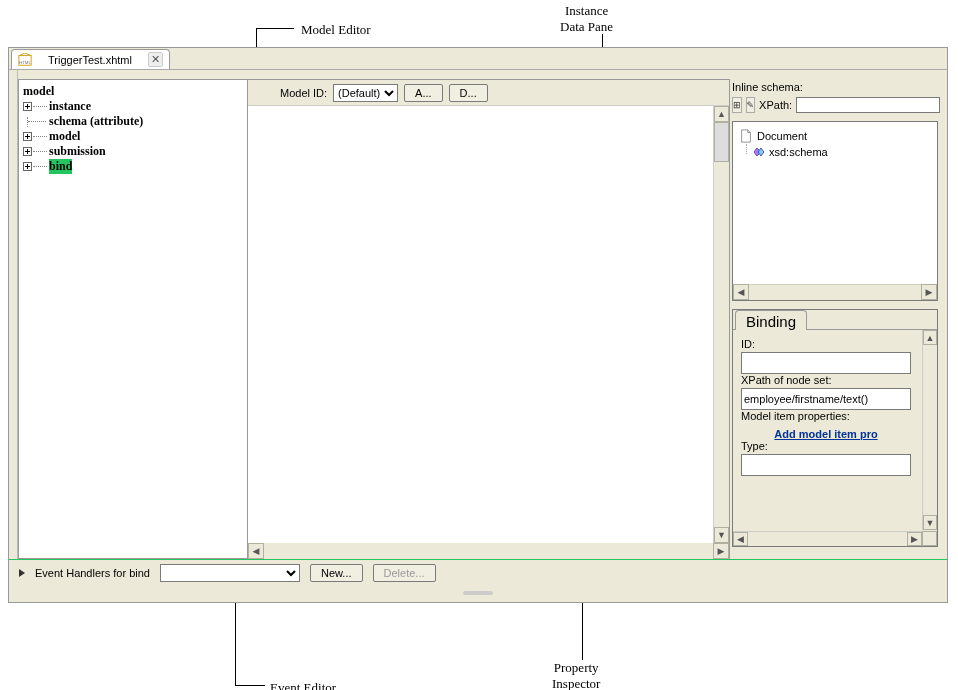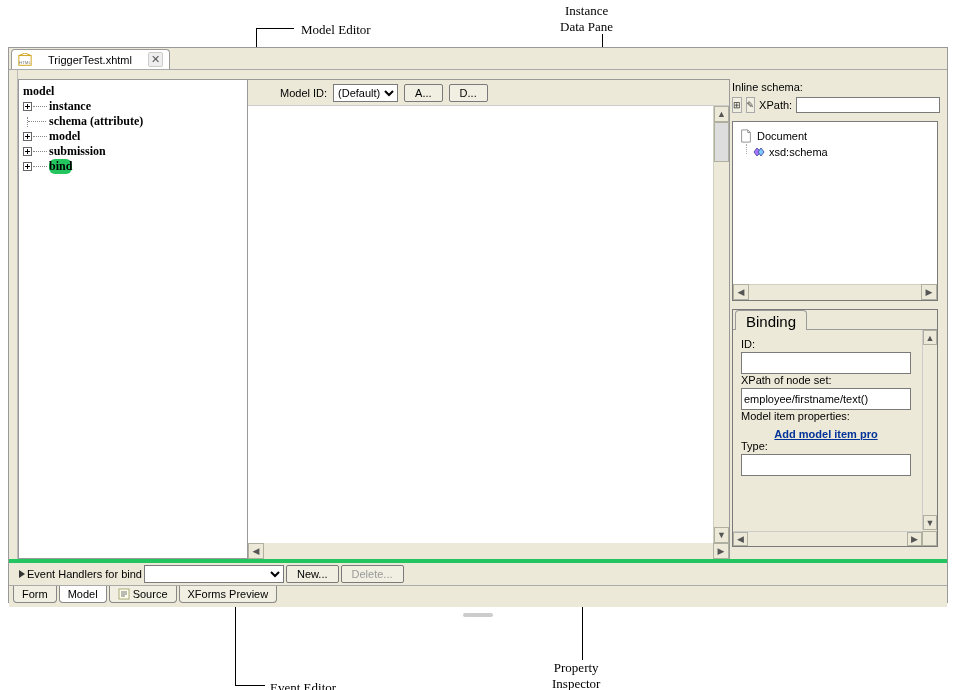--- a/index.html
+++ b/index.html
@@ -27,21 +27,21 @@
 .tree { padding: 4px 2px; font-family: "Times New Roman", serif; font-size: 12px; line-height: 15px; }
 .tree-row { display: flex; align-items: center; height: 15px; }
 .indent0 { padding-left: 2px; }
 .indent1 { padding-left: 2px; }
 .twig { display: inline-flex; align-items: center; width: 26px; justify-content: flex-start; }
 .box-plus { width: 9px; height: 9px; border: 1px solid #666; background: #fff; position: relative; display: inline-block; }
 .box-plus::before { content: ""; position: absolute; left: 1px; right: 1px; top: 3px; height: 1px; background: #000; }
 .box-plus::after { content: ""; position: absolute; top: 1px; bottom: 1px; left: 3px; width: 1px; background: #000; }
 .dotline { display:inline-block; width: 14px; height: 1px; border-top: 1px dotted #888; margin-left: 1px; }
 .treelabel { font-weight: bold; font-family: "Times New Roman", serif; }
-.selected { background: #22c55e; border-radius: 6px; }
+.selected { background: #22c55e; }
 .nochild-branch { width: 26px; display:inline-flex; align-items:center; }
 .nochild-branch .vert { width:1px; height:10px; border-left:1px dotted #888; margin-left:4px; }
 .nochild-branch .hz { width:18px; height:1px; border-top:1px dotted #888; }
 
 .center-pane { flex: 1; background: #ece9d8; margin: 9px 0 0 0; border-top: 1px solid #999; border-right: 1px solid #999; display: flex; flex-direction: column; }
 .toolbar-row { height: 26px; background: #ece9d8; border-bottom: 1px solid #ccc; display: flex; align-items: center; gap: 6px; padding: 0 6px; }
 .tlabel { font-size: 11px; }
 .dropdown { font-size: 11px; height: 18px; border: 1px solid #7a7a7a; background: #fff; }
 .tbtn { font-size: 11px; height: 18px; padding: 0 10px; border: 1px solid #7a7a7a; background: #f1efe2; border-radius: 2px; }
 .tbtn:disabled { color: #999; }
@@ -79,21 +79,21 @@
 .txt-input { width: 100%; height: 22px; border: 1px solid #7a7a7a; background: #fff; font-size: 11px; padding: 0 2px; }
 .addlink { color: #003399; text-decoration: underline; font-weight: bold; font-size: 11px; }
 .binding-vscroll { position:absolute; right:0; top:0; bottom:16px; width:15px; background:#ece9d8; border-left:1px solid #ccc; display:flex; flex-direction:column; }
 .binding-vscroll .arrow { height:15px; border:1px solid #b0b0a0; display:flex;align-items:center;justify-content:center;font-size:9px; color:#555; }
 .binding-vscroll .track { flex:1; }
 .binding-hscroll { position:absolute; bottom:0; left:0; right:15px; height:15px; display:flex; background:#ece9d8; border-top:1px solid #ccc; }
 .binding-hscroll .arrow { width:15px; border:1px solid #b0b0a0; display:flex;align-items:center;justify-content:center;font-size:9px;color:#555; }
 .binding-hscroll .track { flex:1; }
 .corner-grip { position:absolute; right:0; bottom:0; width:15px; height:15px; background:#ece9d8; border:1px solid #b0b0a0; }
 
-.event-row { height: 26px; display:flex; align-items:center; gap:2px; padding: 0 10px; background:#ece9d8; border-top:4px solid #22c55e; }
+.event-row { height: 26px; display:flex; align-items:center; gap:10px; padding: 0 10px; background:#ece9d8; border-top:1px solid #22c55e; }
 .tri { width: 0; height: 0; border-top: 4px solid transparent; border-bottom: 4px solid transparent; border-left: 6px solid #333; }
 
 .bottom-tab-row { height: 22px; display:flex; align-items:flex-start; padding: 0 4px; gap: 0; border-top: 1px solid #aaa; background:#ece9d8; }
 .btab {
   border: 1px solid #888; border-top: none; border-radius: 0 0 4px 4px;
   padding: 2px 8px; font-size: 11px; background: #f1efe2; margin-right: 2px;
   display:flex; align-items:center; gap:3px;
 }
 .btab.active { background: #fff; }
 .minisrc { width:12px; height:12px; }
@@ -285,26 +285,14 @@
   <div class="event-row">
     <span class="tri"></span>
     <span class="tlabel">Event Handlers for bind</span>
     <select class="dropdown" style="width:140px;">
       <option></option>
     </select>
     <button class="tbtn">New...</button>
     <button class="tbtn" disabled="">Delete...</button>
   </div>
 
-  <div class="bottom-tab-row">
-    <div class="btab">Form</div>
-    <div class="btab active">Model</div>
-    <div class="btab">
-      <svg class="minisrc" viewBox="0 0 12 12">
-        <rect x="1" y="1" width="10" height="10" fill="#ffe" stroke="#aa7"></rect>
-        <path d="M3 4 h6 M3 6 h6 M3 8 h4" stroke="#777" stroke-width="1"></path>
-      </svg>
-      <span>Source</span>
-    </div>
-    <div class="btab">XForms Preview</div>
-  </div>
   <div class="grip-center"><span class="grip-dots"></span></div>
 </div>
 
 </body></html>

